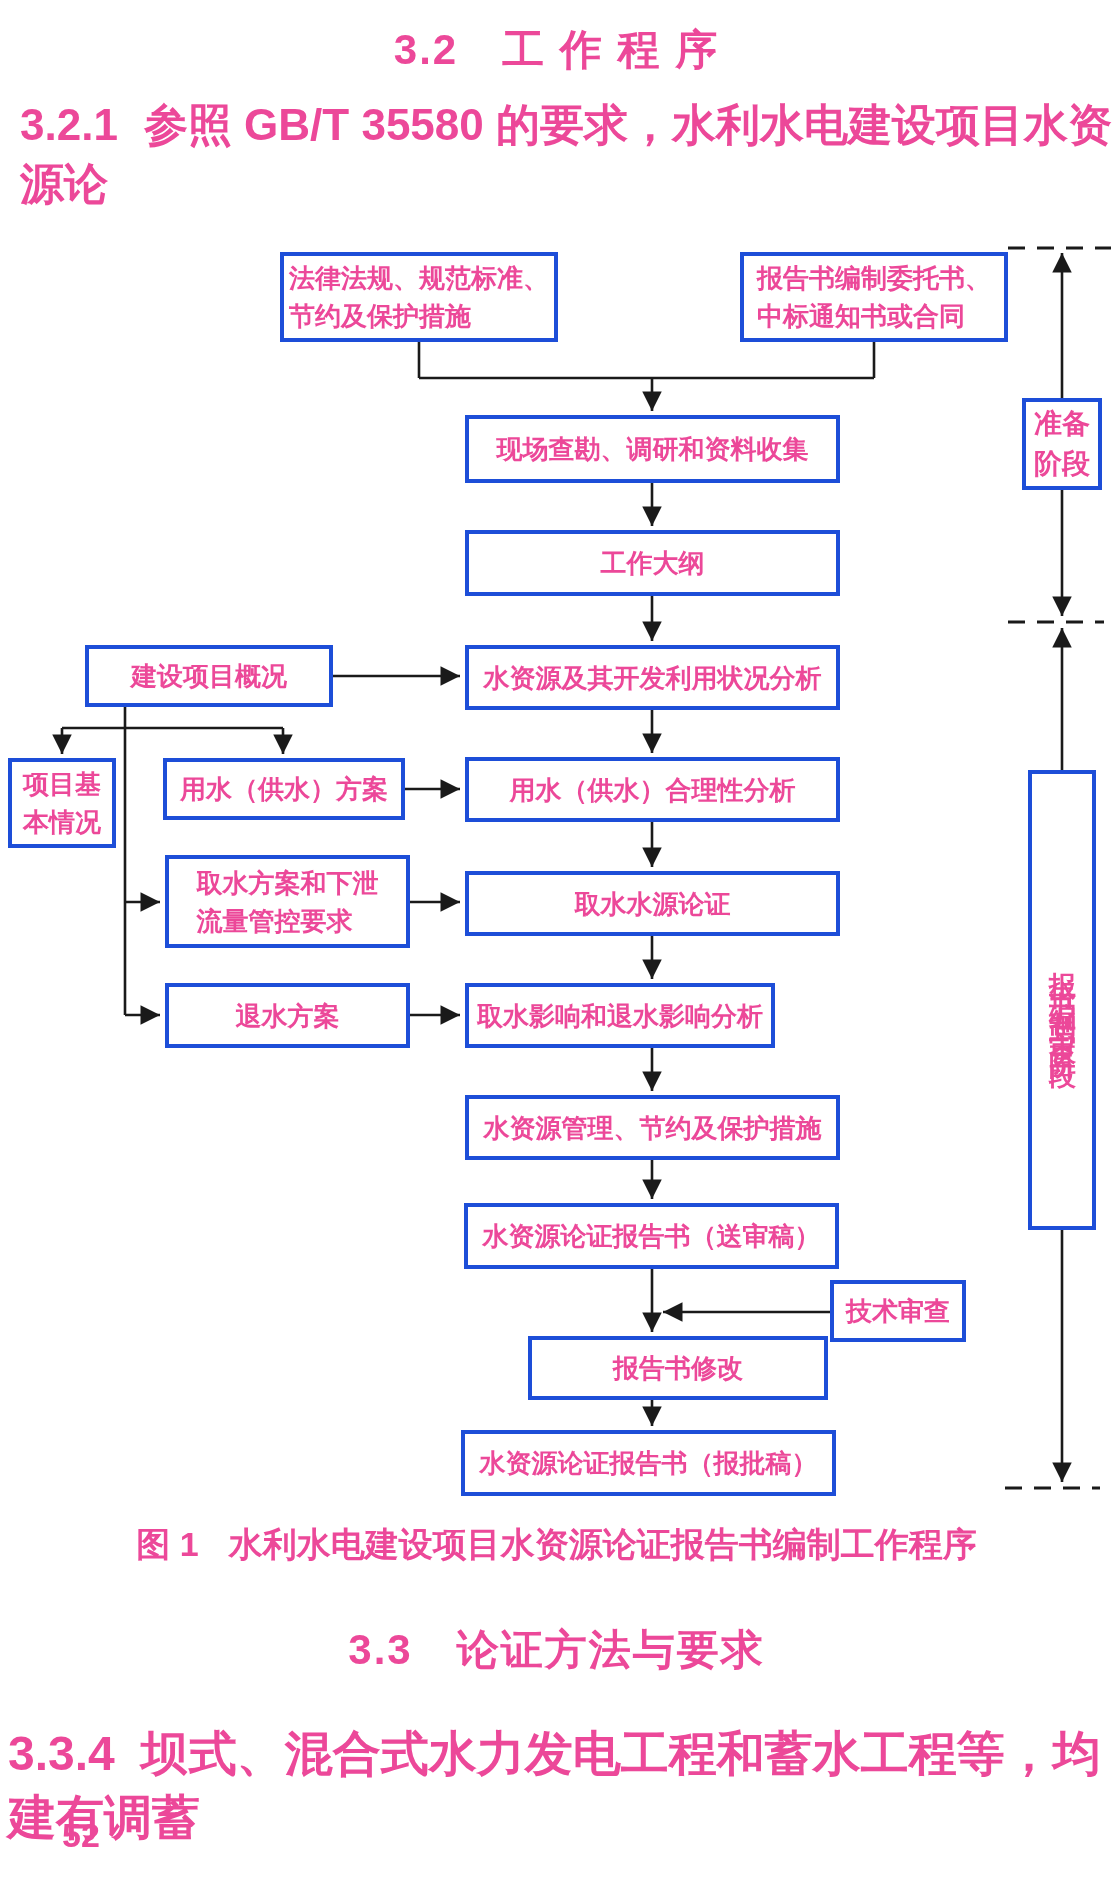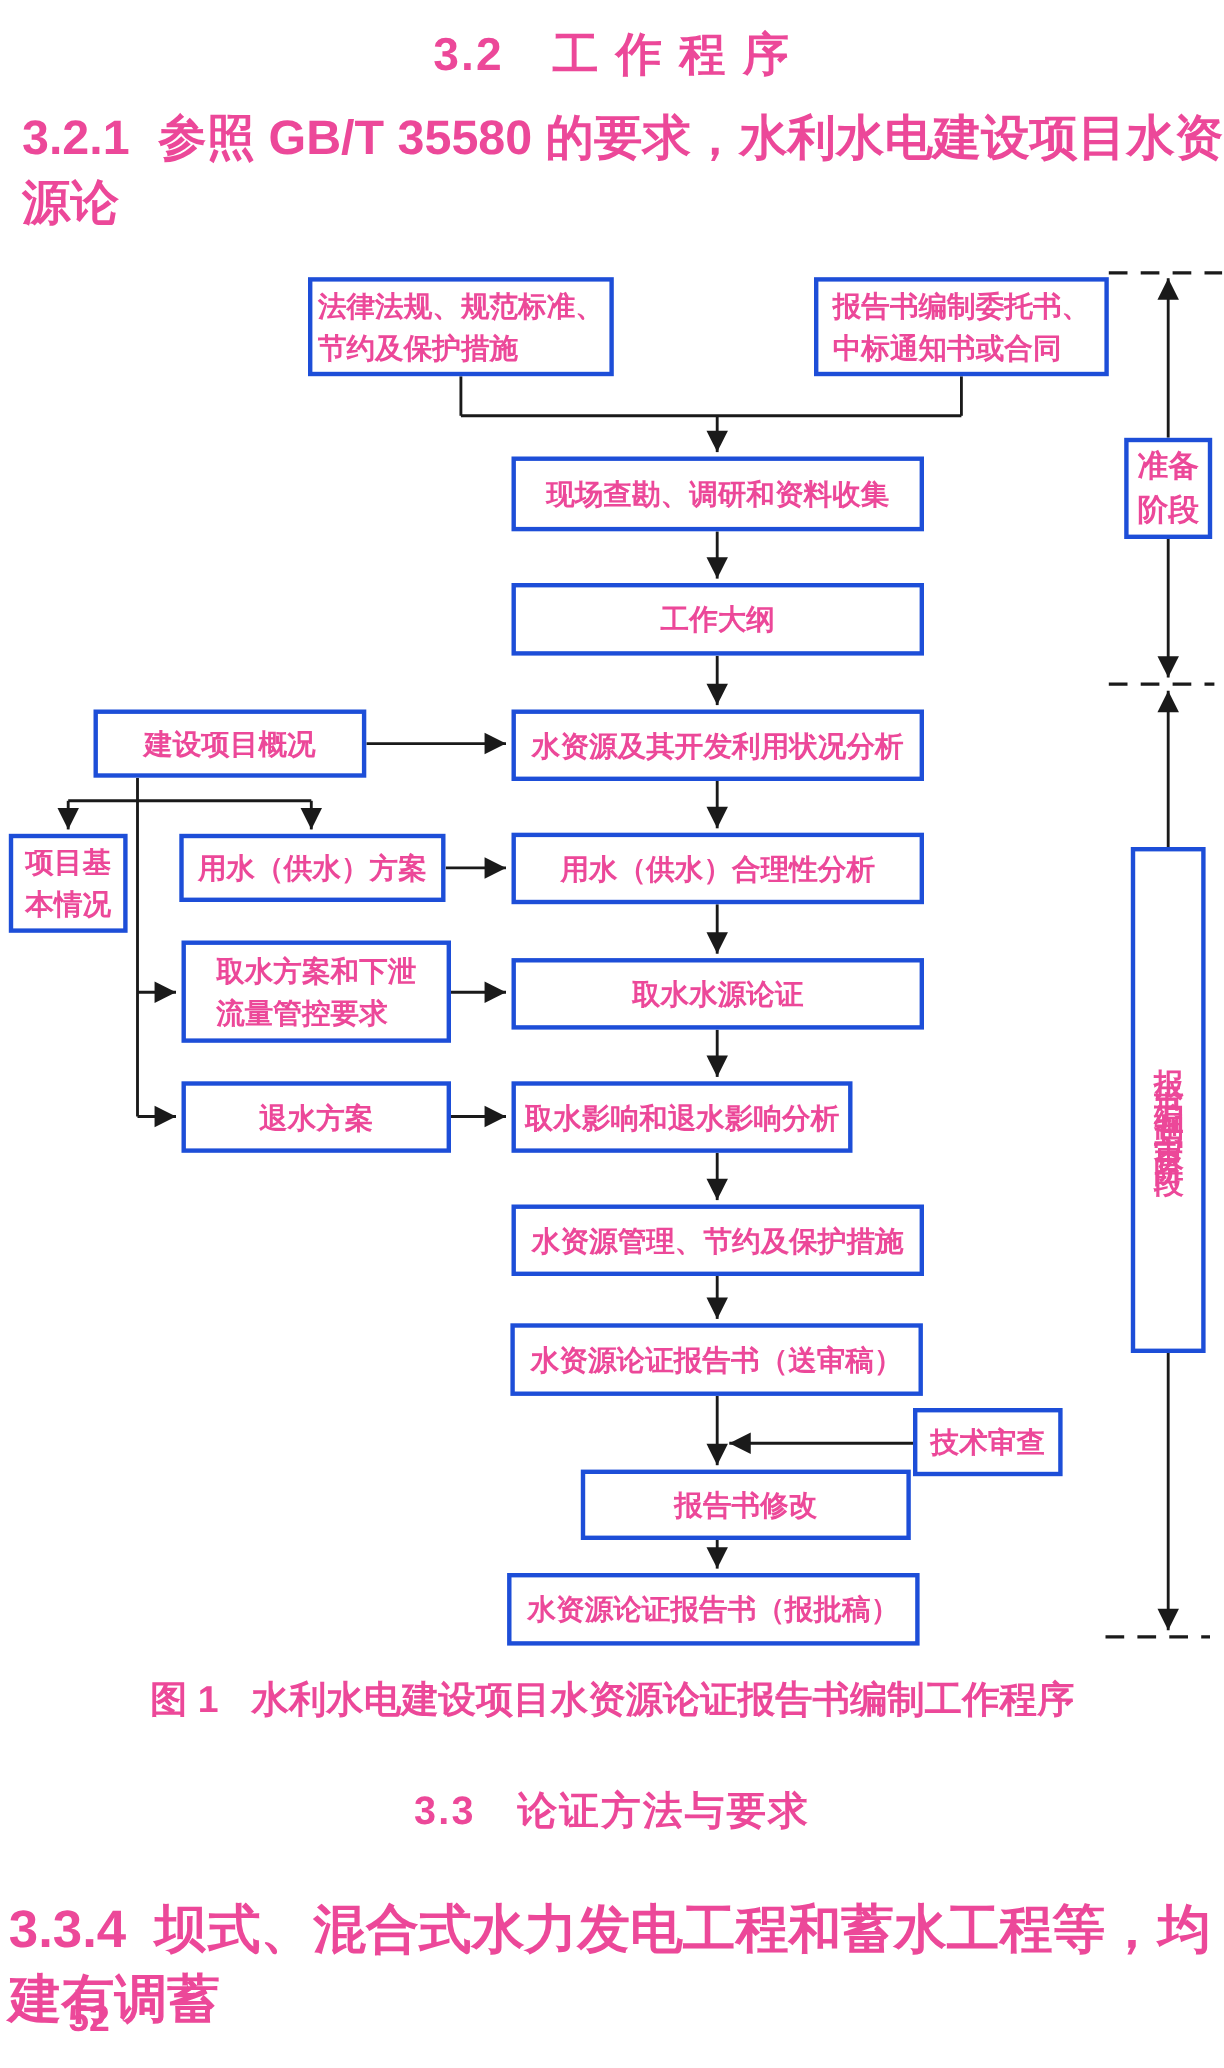--- a/index.html
+++ b/index.html
@@ -156,21 +156,21 @@
   </div>
 
   <div class="fbox" style="left:1028px;top:770px;width:68px;height:460px;">
     <span class="vert">报告书编制与审查阶段</span>
   </div>
 
   <div class="h-center fig-caption" style="top:1522px;font-size:34px;font-weight:700;">
     <span class="lbl">图 1</span><span>水利水电建设项目水资源论证报告书编制工作程序</span>
   </div>
 
-  <div class="h-center heading" style="top:1622px;font-size:36px;">3.3　论证方法与要求</div>
+  <div class="h-center heading" style="top:1622px;font-size:42px;">3.3　论证方法与要求</div>
 
   <div class="para" style="left:8px;top:1722px;font-size:48px;">
     <span class="lbl">3.3.4</span><span>坝式、混合式水力发电工程和蓄水工程等，均建有调蓄</span>
   </div>
 
   <div class="pagenum" style="left:62px;top:1816px;font-size:34px;">52</div>
 
 </div>
 
 </body></html>

